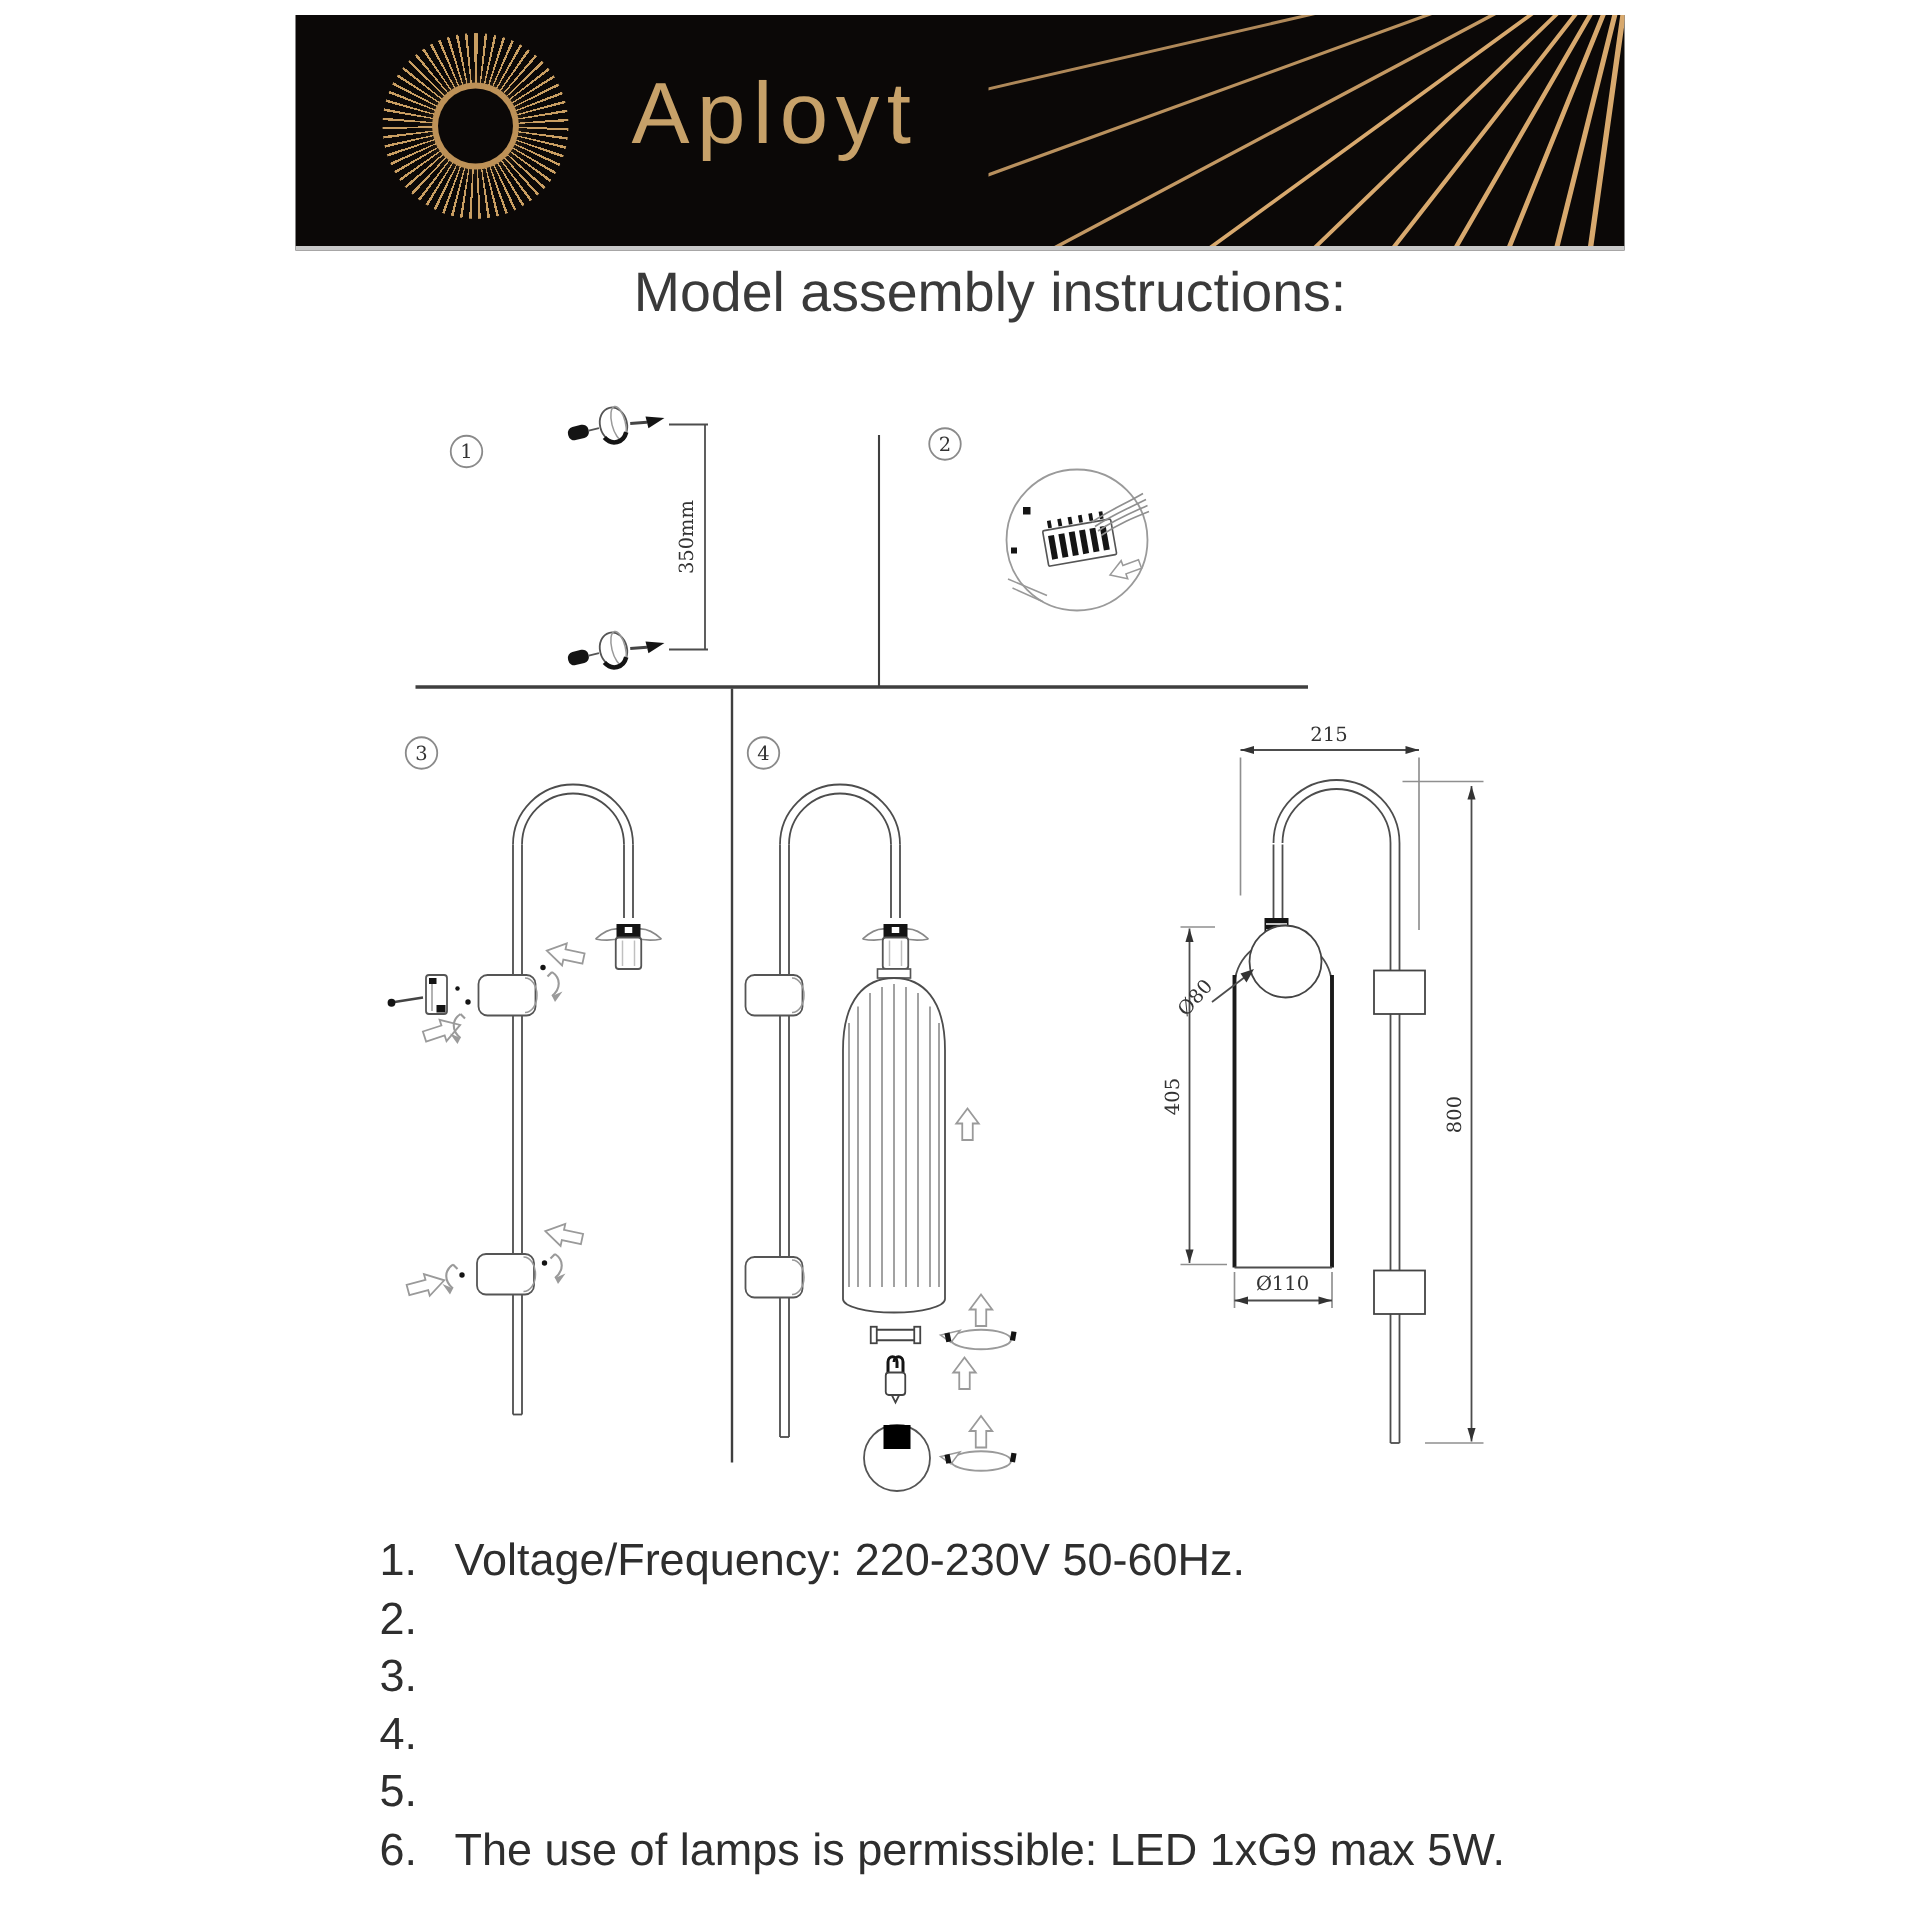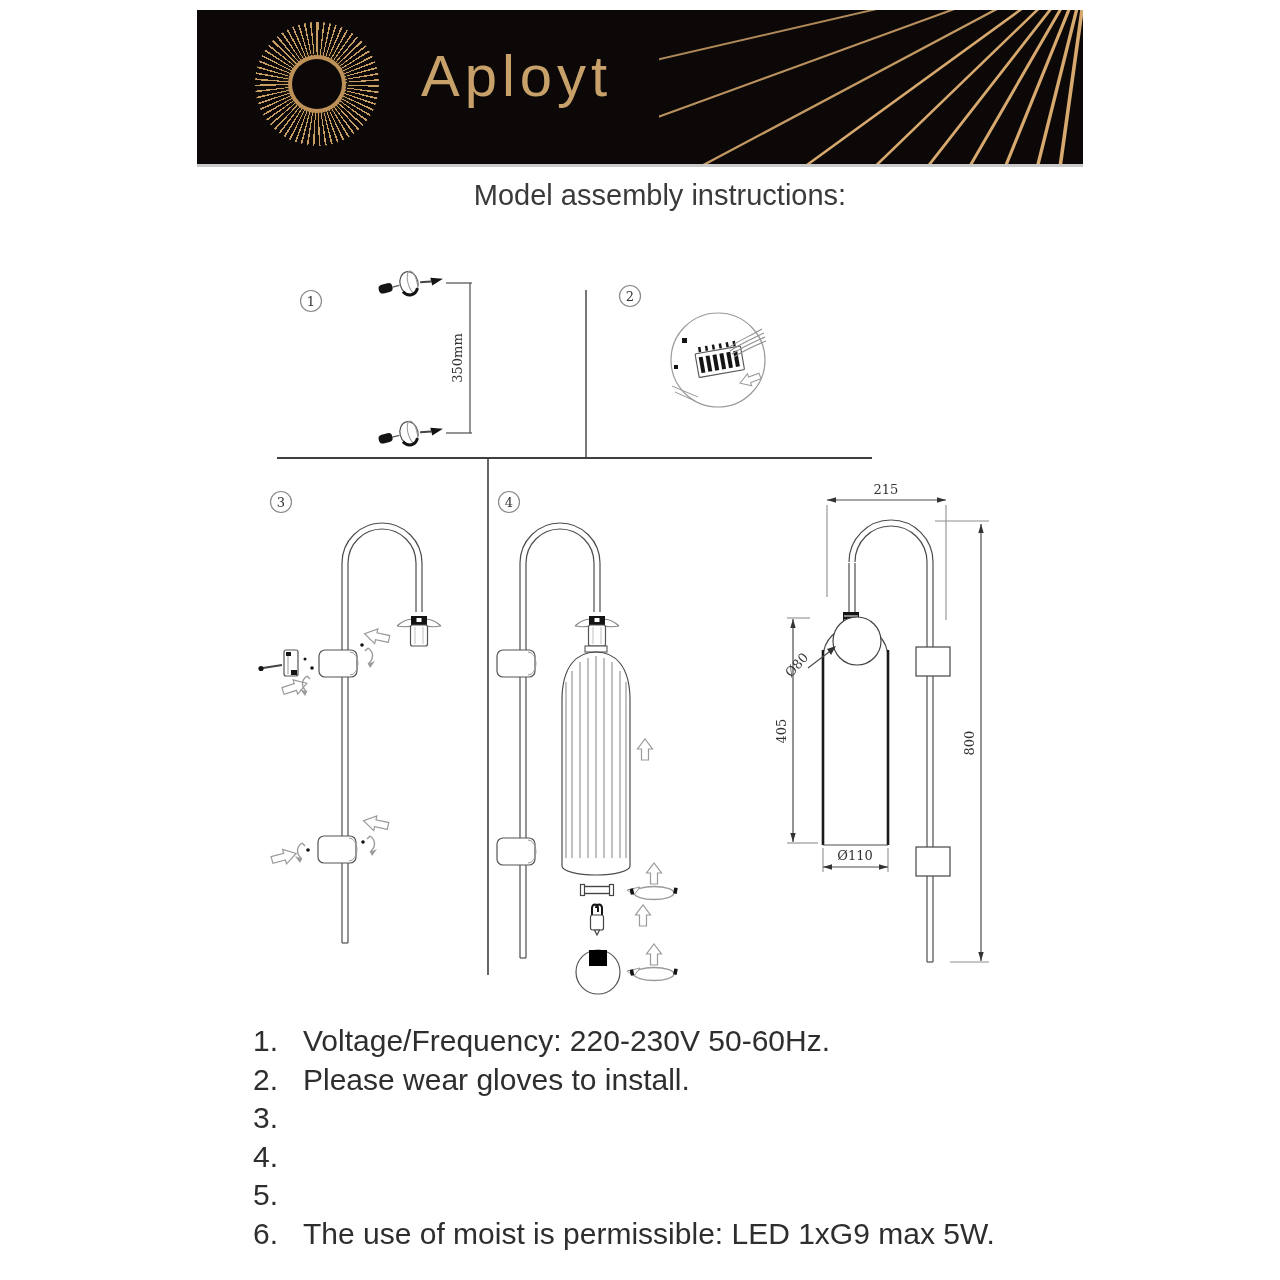--- a/index.html
+++ b/index.html
@@ -13,21 +13,21 @@
             background:repeating-conic-gradient(#c99e62 0deg 1.6deg, transparent 1.6deg 5.7deg);}
   .sunburst::before{content:'';position:absolute;inset:37px;border-radius:50%;
             background:#0b0807;box-shadow:0 0 0 4px #bd9157,0 0 14px 4px rgba(201,158,98,.25);}
   .brand{position:absolute;left:224px;top:34px;font-size:58px;line-height:1.1;font-weight:400;
          color:#c7a169;letter-spacing:5px;}
   .rays{position:absolute;right:-6px;top:0;width:430px;height:154px;}
   .rays line{stroke:#d8a96e;stroke-linecap:round;}
 
   
   .title-block{position:absolute;left:40px;top:176px;width:1240px;text-align:center;color:#3a3a3a;}
-  .title-line{font-size:29px;line-height:38px;}
+  .title-line{font-size:37px;line-height:38px;}
 
   
   .diagram{position:absolute;left:0;top:0;width:1280px;height:1280px;}
   .diagram text{font-family:"DejaVu Serif", serif;fill:#333;}
   .thin{stroke:#4d4d4d;stroke-width:1.2;fill:none;}
   .lt{stroke:#8f8f8f;stroke-width:1.1;fill:none;}
 
   
   .instructions{position:absolute;left:253px;top:1022px;color:#2e2e2e;}
   .ins-row{display:flex;font-size:30px;line-height:38.6px;}
@@ -306,30 +306,29 @@
     </g>
   </svg>
 
   <div class="instructions">
     <div class="ins-row">
       <span class="ins-num">1.</span>
       <span class="ins-text">Voltage/Frequency: 220-230V 50-60Hz.</span>
     </div>
     <div class="ins-row">
       <span class="ins-num">2.</span>
-      <span class="ins-text">Please wear gloves to install.</span>
     </div>
     <div class="ins-row">
       <span class="ins-num">3.</span>
     </div>
     <div class="ins-row">
       <span class="ins-num">4.</span>
     </div>
     <div class="ins-row">
       <span class="ins-num">5.</span>
     </div>
     <div class="ins-row">
       <span class="ins-num">6.</span>
-      <span class="ins-text">The use of moist is permissible: LED 1xG9 max 5W.</span>
+      <span class="ins-text">The use of lamps is permissible: LED 1xG9 max 5W.</span>
     </div>
   </div>
 
 </div>
 
 </body></html>

